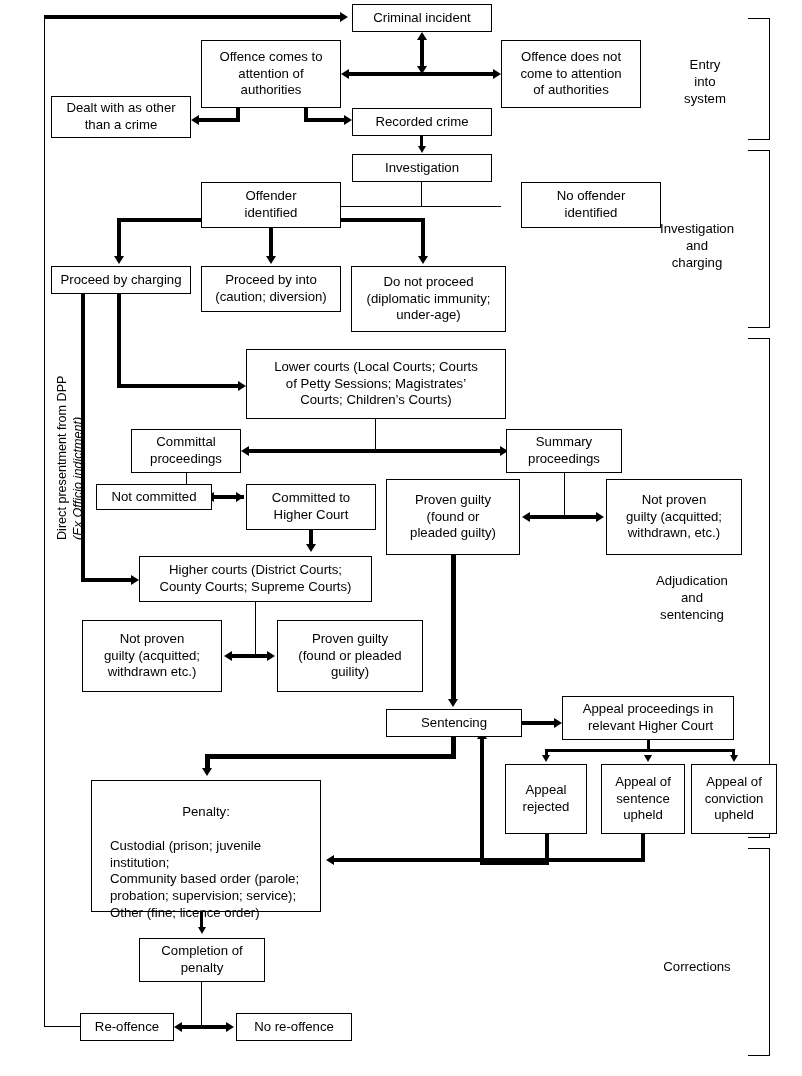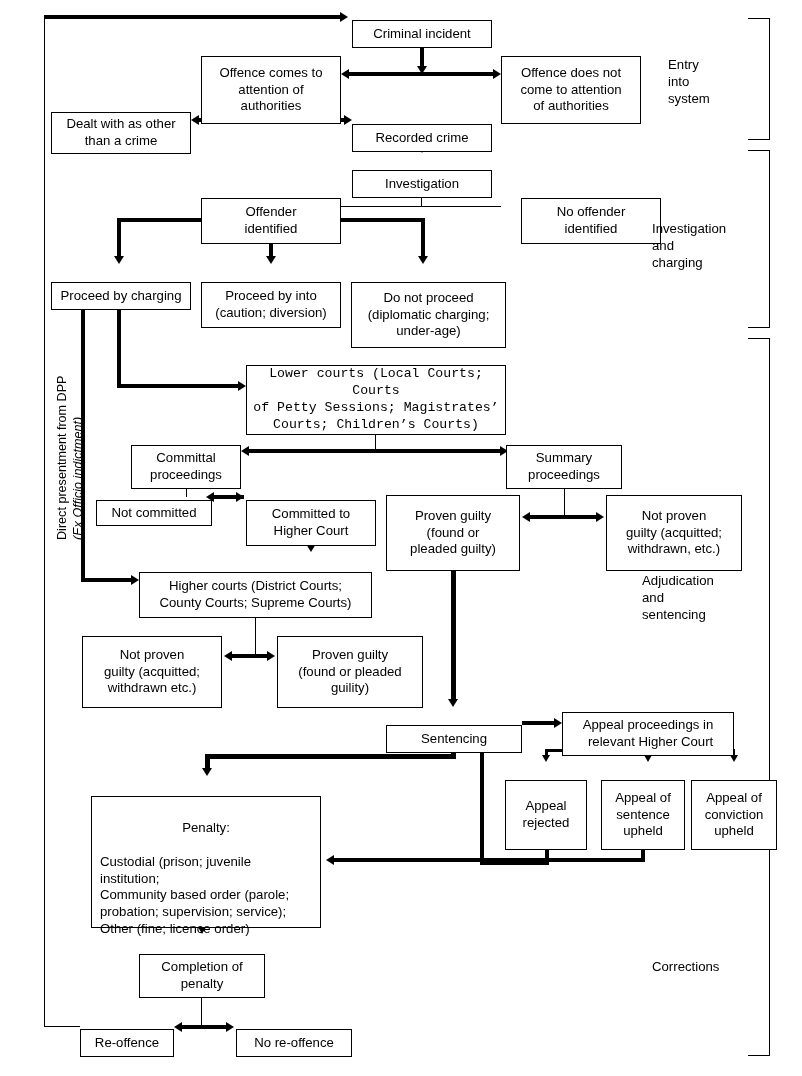--- a/index.html
+++ b/index.html
@@ -23,21 +23,20 @@
     display: flex;
     align-items: center;
     justify-content: center;
     text-align: center;
     font-size: 13.2px;
     line-height: 1.28;
     color: #000000;
     padding: 1px 3px;
     z-index: 5;
     white-space: pre-line;
-    margin-top: 16px;
   }
   .node.leftish {
     text-align: left;
     justify-content: flex-start;
     padding-left: 5px;
   }
   .penalty-inner {
     width: 100%;
   }
   .penalty-title {
@@ -47,21 +46,21 @@
   .penalty-body {
     text-align: left;
     display: block;
     white-space: pre-line;
   }
   
   .band-label {
     position: absolute;
     font-size: 13.2px;
     line-height: 1.3;
-    text-align: left;
+    text-align: center;
     color: #000000;
     z-index: 6;
     white-space: pre-line;
   }
   .bracket {
     position: absolute;
     box-sizing: border-box;
     border-top: 1px solid #000000;
     border-right: 1px solid #000000;
     border-bottom: 1px solid #000000;
@@ -197,35 +196,35 @@
 
   <div class="ln thin" style="left:421px; top:182px; width:1px; height:24px;"></div>
   <div class="ln thin" style="left:341px; top:206px; width:160px; height:1px;"></div>
 
   <div class="node" style="left:51px; top:266px; width:140px; height:28px;">Proceed by charging</div>
 
   <div class="node" style="left:201px; top:266px; width:140px; height:46px;">Proceed by into
 (caution; diversion)</div>
 
   <div class="node" style="left:351px; top:266px; width:155px; height:66px;">Do not proceed
-(diplomatic charging;
+(diplomatic immunity;
 under-age)</div>
 
   <div class="ln" style="left:117px; top:218px; width:86px; height:4px;"></div>
   <div class="ln" style="left:117px; top:218px; width:4px; height:40px;"></div>
   <div class="ah down" style="left:114px; top:256px;"></div>
 
   <div class="ln" style="left:269px; top:228px; width:4px; height:30px;"></div>
   <div class="ah down" style="left:266px; top:256px;"></div>
 
   <div class="ln" style="left:341px; top:218px; width:84px; height:4px;"></div>
   <div class="ln" style="left:421px; top:218px; width:4px; height:40px;"></div>
   <div class="ah down" style="left:418px; top:256px;"></div>
 
-  <div class="node" style="left:246px; top:349px; width:260px; height:70px;font-family:Liberation Mono, monospace;">Lower courts (Local Courts; Courts
+  <div class="node" style="left:246px; top:349px; width:260px; height:70px;">Lower courts (Local Courts; Courts
 of Petty Sessions; Magistrates’
 Courts; Children’s Courts)</div>
 
   <div class="ln" style="left:117px; top:294px; width:4px; height:94px;"></div>
   <div class="ln" style="left:117px; top:384px; width:121px; height:4px;"></div>
   <div class="ah right" style="left:238px; top:381px;"></div>
 
   <div class="ln" style="left:81px; top:294px; width:4px; height:288px;"></div>
   <div class="ln" style="left:81px; top:578px; width:50px; height:4px;"></div>
   <div class="ah right" style="left:131px; top:575px;"></div>
@@ -320,21 +319,21 @@
 
   <div class="ln" style="left:641px; top:834px; width:4px; height:28px;"></div>
   <div class="ln" style="left:334px; top:858px; width:311px; height:4px;"></div>
   <div class="ah left" style="left:326px; top:855px;"></div>
 
   <div class="ln" style="left:451px; top:737px; width:5px; height:22px;"></div>
   <div class="ln" style="left:205px; top:754px; width:251px; height:5px;"></div>
   <div class="ln" style="left:205px; top:754px; width:5px; height:16px;"></div>
   <div class="ah down" style="left:202px; top:768px;"></div>
 
-  <div class="node leftish" style="left:91px; top:780px; width:230px; height:132px; padding:6px 8px; align-items:flex-start;">
+  <div class="node leftish" style="left:91px; top:780px; width:230px; height:132px; padding:6px 18px; align-items:flex-start;">
     <span class="penalty-inner">
       <span class="penalty-title">Penalty:</span>
       <span class="penalty-body">Custodial (prison; juvenile
 institution;
 Community based order (parole;
 probation; supervision; service);
 Other (fine; licence order)</span>
     </span>
   </div>
 

